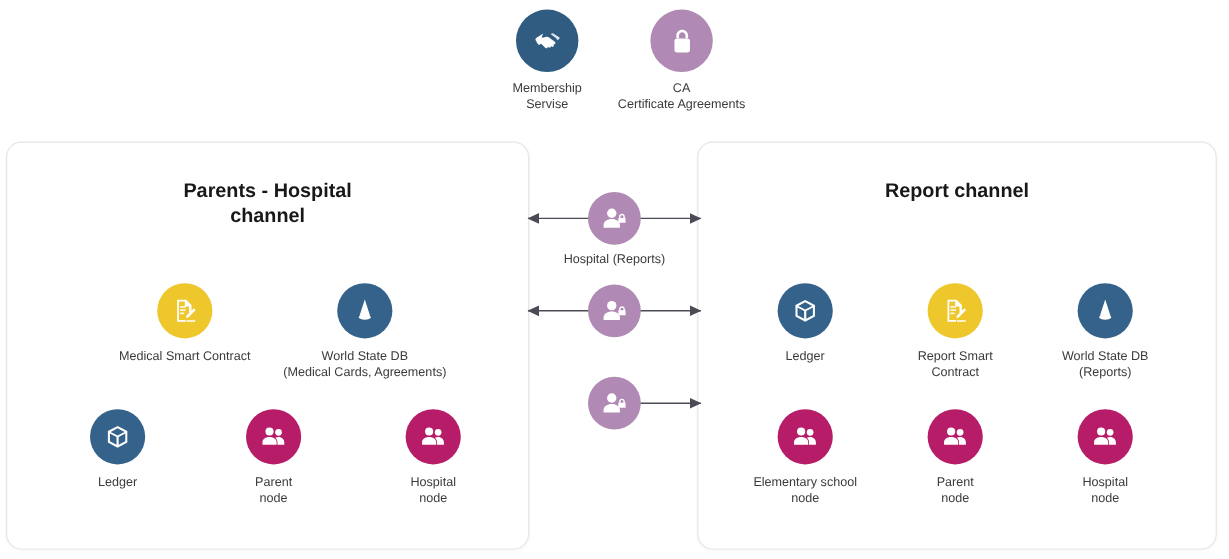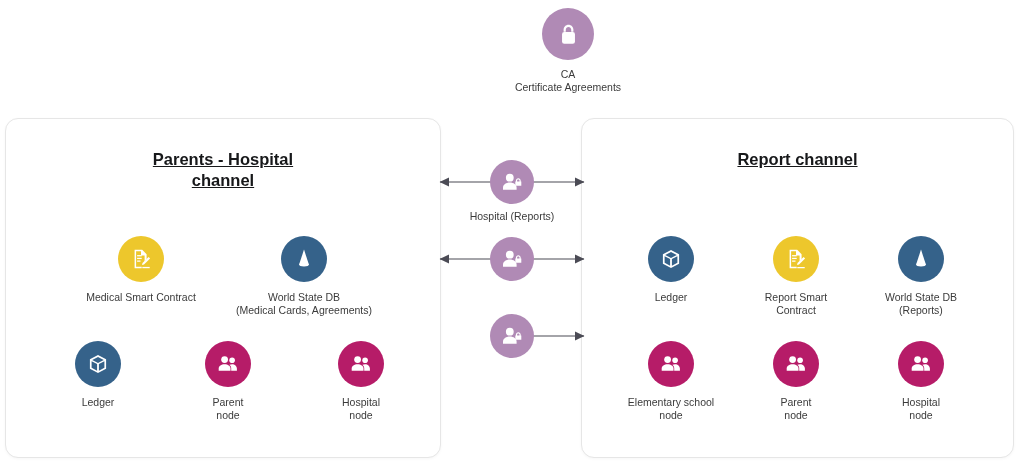--- a/index.html
+++ b/index.html
@@ -62,21 +62,20 @@
   .panel-title {
     position: absolute;
     left: 0;
     width: 100%;
     text-align: center;
     font-size: 16.5px;
     font-weight: bold;
     line-height: 21px;
     color: #17181a;
     white-space: pre-line;
-    text-decoration: underline;
   }
   #panel-left .panel-title  { top: 30px; }
   #panel-right .panel-title { top: 30px; }
 
   
   .node {
     position: absolute;
     width: 160px;
     text-align: center;
   }
@@ -141,40 +140,50 @@
     height: 260px;
     z-index: 1;
     pointer-events: none;
   }
 </style>
 </head>
 <body>
 
 <div id="top-authorities">
 
+  <div class="authority" id="authority-membership">
+    <div class="auth-circle" style="background:#2f5c80">
+      <svg width="27" height="27" viewBox="0 0 24 24">
+        <path fill="#ffffff" d="M8.6 6.2 3.4 9.5c-.5.3-.7 1-.4 1.6l1.6 2.8c.3.5 1 .7 1.5.4l1-.6 3.2 3.1c.4.4 1 .4 1.4 0 .3-.3.3-.7.2-1l.6.6c.4.4 1.1.4 1.5 0 .3-.3.4-.8.2-1.2l.5.5c.4.4 1.1.4 1.5 0 .4-.4.4-1 0-1.5l-.4-.4.3.2c.5.3 1.1.2 1.4-.3.3-.5.2-1.1-.3-1.5l-4.5-3.3c-.6-.4-1.3-.5-2-.3l-1.6.5c-.6.2-1.2.1-1.7-.2z"></path>
+        <path fill="#ffffff" d="M20.8 9.2 16 6.1c-.5-.3-1.2-.2-1.5.3l-.2.3 3.6 2.7c.6.4 1 1 1.1 1.7l1.2-.7c.5-.3.7-1 .4-1.5z" opacity="0.85"></path>
+      </svg>
+    </div>
+    <div class="auth-label">Membership
+Servise</div>
+  </div>
 
   <div class="authority" id="authority-ca">
     <div class="auth-circle" style="background:#b08ab5">
       <svg width="25" height="25" viewBox="0 0 24 24">
         <path fill="#ffffff" d="M12 2.6c-2.6 0-4.7 2.1-4.7 4.7v2.1H9.4V7.3c0-1.4 1.2-2.6 2.6-2.6s2.6 1.2 2.6 2.6v2.1h2.1V7.3c0-2.6-2.1-4.7-4.7-4.7z"></path>
         <rect x="5.8" y="9.6" width="12.4" height="11.2" rx="2.1" fill="#ffffff"></rect>
       </svg>
     </div>
     <div class="auth-label">CA
 Certificate Agreements</div>
   </div>
 
 </div>
 
 <div class="panel" id="panel-left">
 
   <div class="panel-title">Parents - Hospital
 channel</div>
 
-  <div class="node" style="left:55px; top:117px;">
+  <div class="node" style="left:68px; top:117px;">
     <div class="node-circle" style="background:#edc72c">
       <svg width="24" height="24" viewBox="0 0 24 24">
         <path fill="#ffffff" d="M5.6 2.8h7.6l4.4 4.4v5.1l-2 2V8.4h-3.6V4.3H7.1v15.4h5.6v1.5H5.6z"></path>
         <rect x="8.1" y="8.1" width="4.6" height="1.25" fill="#ffffff"></rect>
         <rect x="8.1" y="10.8" width="4.6" height="1.25" fill="#ffffff"></rect>
         <rect x="8.1" y="13.5" width="3.4" height="1.25" fill="#ffffff"></rect>
         <path fill="#ffffff" d="m19.6 9.9 1.5 1.5-6.1 6.1-2 .5.5-2z"></path>
         <path fill="#ffffff" d="M13.3 19.9h7.4v1.3h-7.4z"></path>
       </svg>
     </div>

